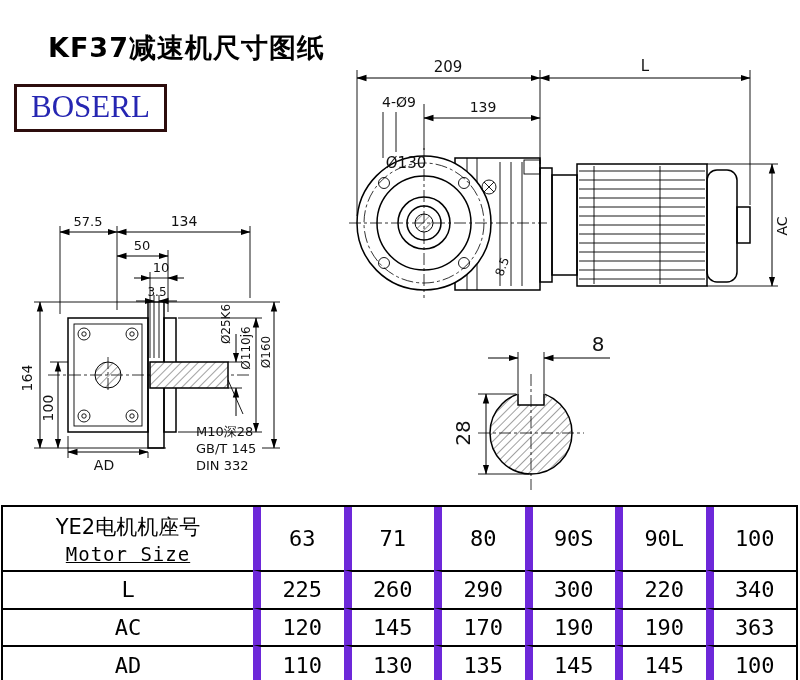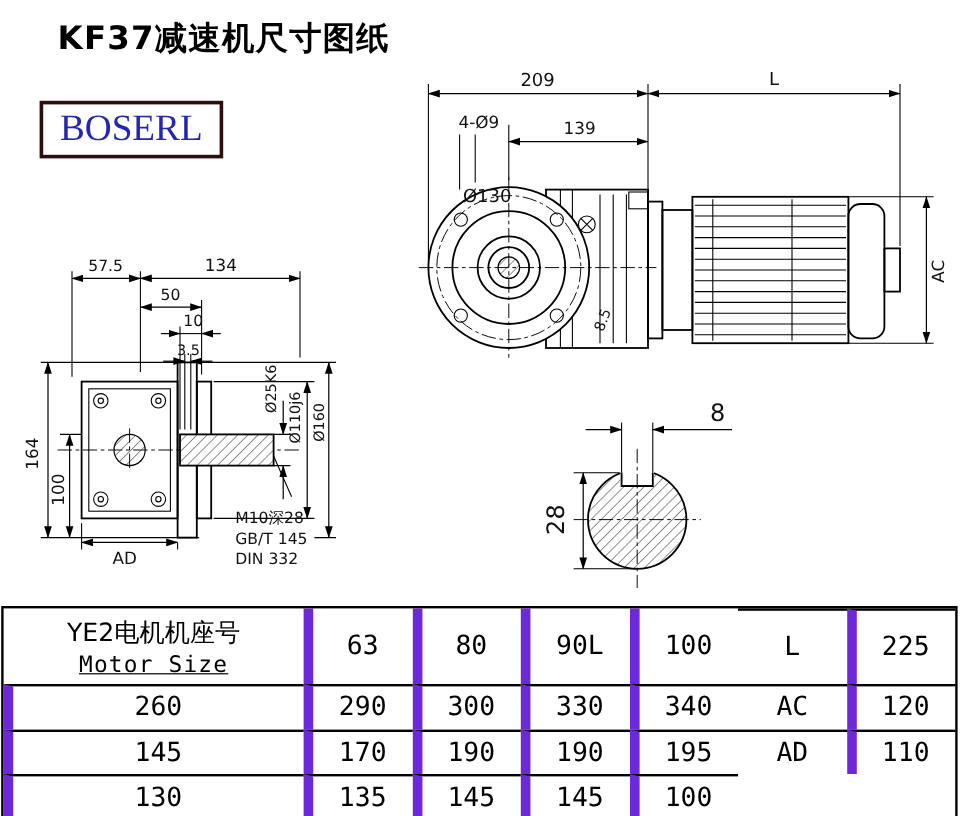--- a/index.html
+++ b/index.html
@@ -1,18 +1,18 @@
 <!DOCTYPE html>
 <html><head>
 <meta charset="utf-8">
 <style>
   html,body{margin:0;padding:0;background:#fff;}
   .canvas{position:relative;width:800px;height:680px;background:#fff;font-family:"DejaVu Sans",sans-serif;overflow:hidden;}
-  .title{position:absolute;left:48px;top:14px;font-size:27px;font-weight:bold;color:#000;letter-spacing:1px;}
-  .brand{position:absolute;left:14px;top:84px;border:3px solid #2d0d0d;color:#2626b2;font-family:"Liberation Serif",serif;font-size:31px;line-height:38px;padding:1px 14px 3px;background:#fff;margin-left:19px;}
+  .title{position:absolute;left:48px;top:30px;font-size:27px;font-weight:bold;color:#000;letter-spacing:1px;}
+  .brand{position:absolute;left:14px;top:84px;border:3px solid #2d0d0d;color:#2626b2;font-family:"Liberation Serif",serif;font-size:31px;line-height:38px;padding:1px 14px 3px;background:#fff;}
   svg.drawing{position:absolute;left:0;top:0;}
   svg text{font-family:"DejaVu Sans",sans-serif;fill:#111;}
   .ol{stroke:#000;stroke-width:1.5;fill:none;}
   .olw{stroke:#000;stroke-width:1.5;fill:#fff;}
   .de{stroke:#000;stroke-width:0.9;fill:none;}
   .cl{stroke:#000;stroke-width:0.8;fill:none;stroke-dasharray:12 3 3 3;}
   .dl{stroke:#000;stroke-width:1;fill:none;marker-start:url(#arr);marker-end:url(#arr);}
   .ae{stroke:#000;stroke-width:1;fill:none;marker-end:url(#arr);}
   .as{stroke:#000;stroke-width:1;fill:none;marker-start:url(#arr);}
   .t12{font-size:12px;}.t13{font-size:13px;}.t14{font-size:14px;}.t15{font-size:15px;}.t20{font-size:20px;}
@@ -152,39 +152,41 @@
       <text class="t20" x="470" y="433" text-anchor="middle" transform="rotate(-90 470 433)">28</text>
     </g>
   </svg>
 
   <div class="dim-table">
     <div class="td fc fr">
       <div class="hdr-cn">YE2电机机座号</div>
       <div class="hdr-en">Motor Size</div>
     </div>
     <div class="td fr">63</div>
+    <div class="td fr">71</div>
     <div class="td fr">80</div>
+    <div class="td fr">90S</div>
     <div class="td fr">90L</div>
     <div class="td fr">100</div>
 
     <div class="td fc">L</div>
     <div class="td">225</div>
     <div class="td">260</div>
     <div class="td">290</div>
     <div class="td">300</div>
-    <div class="td">330</div>
+    <div class="td">220</div>
     <div class="td">340</div>
 
     <div class="td fc">AC</div>
     <div class="td">120</div>
     <div class="td">145</div>
     <div class="td">170</div>
     <div class="td">190</div>
     <div class="td">190</div>
-    <div class="td">195</div>
+    <div class="td">363</div>
 
     <div class="td fc">AD</div>
     <div class="td">110</div>
     <div class="td">130</div>
     <div class="td">135</div>
     <div class="td">145</div>
     <div class="td">145</div>
     <div class="td">100</div>
   </div>
 

